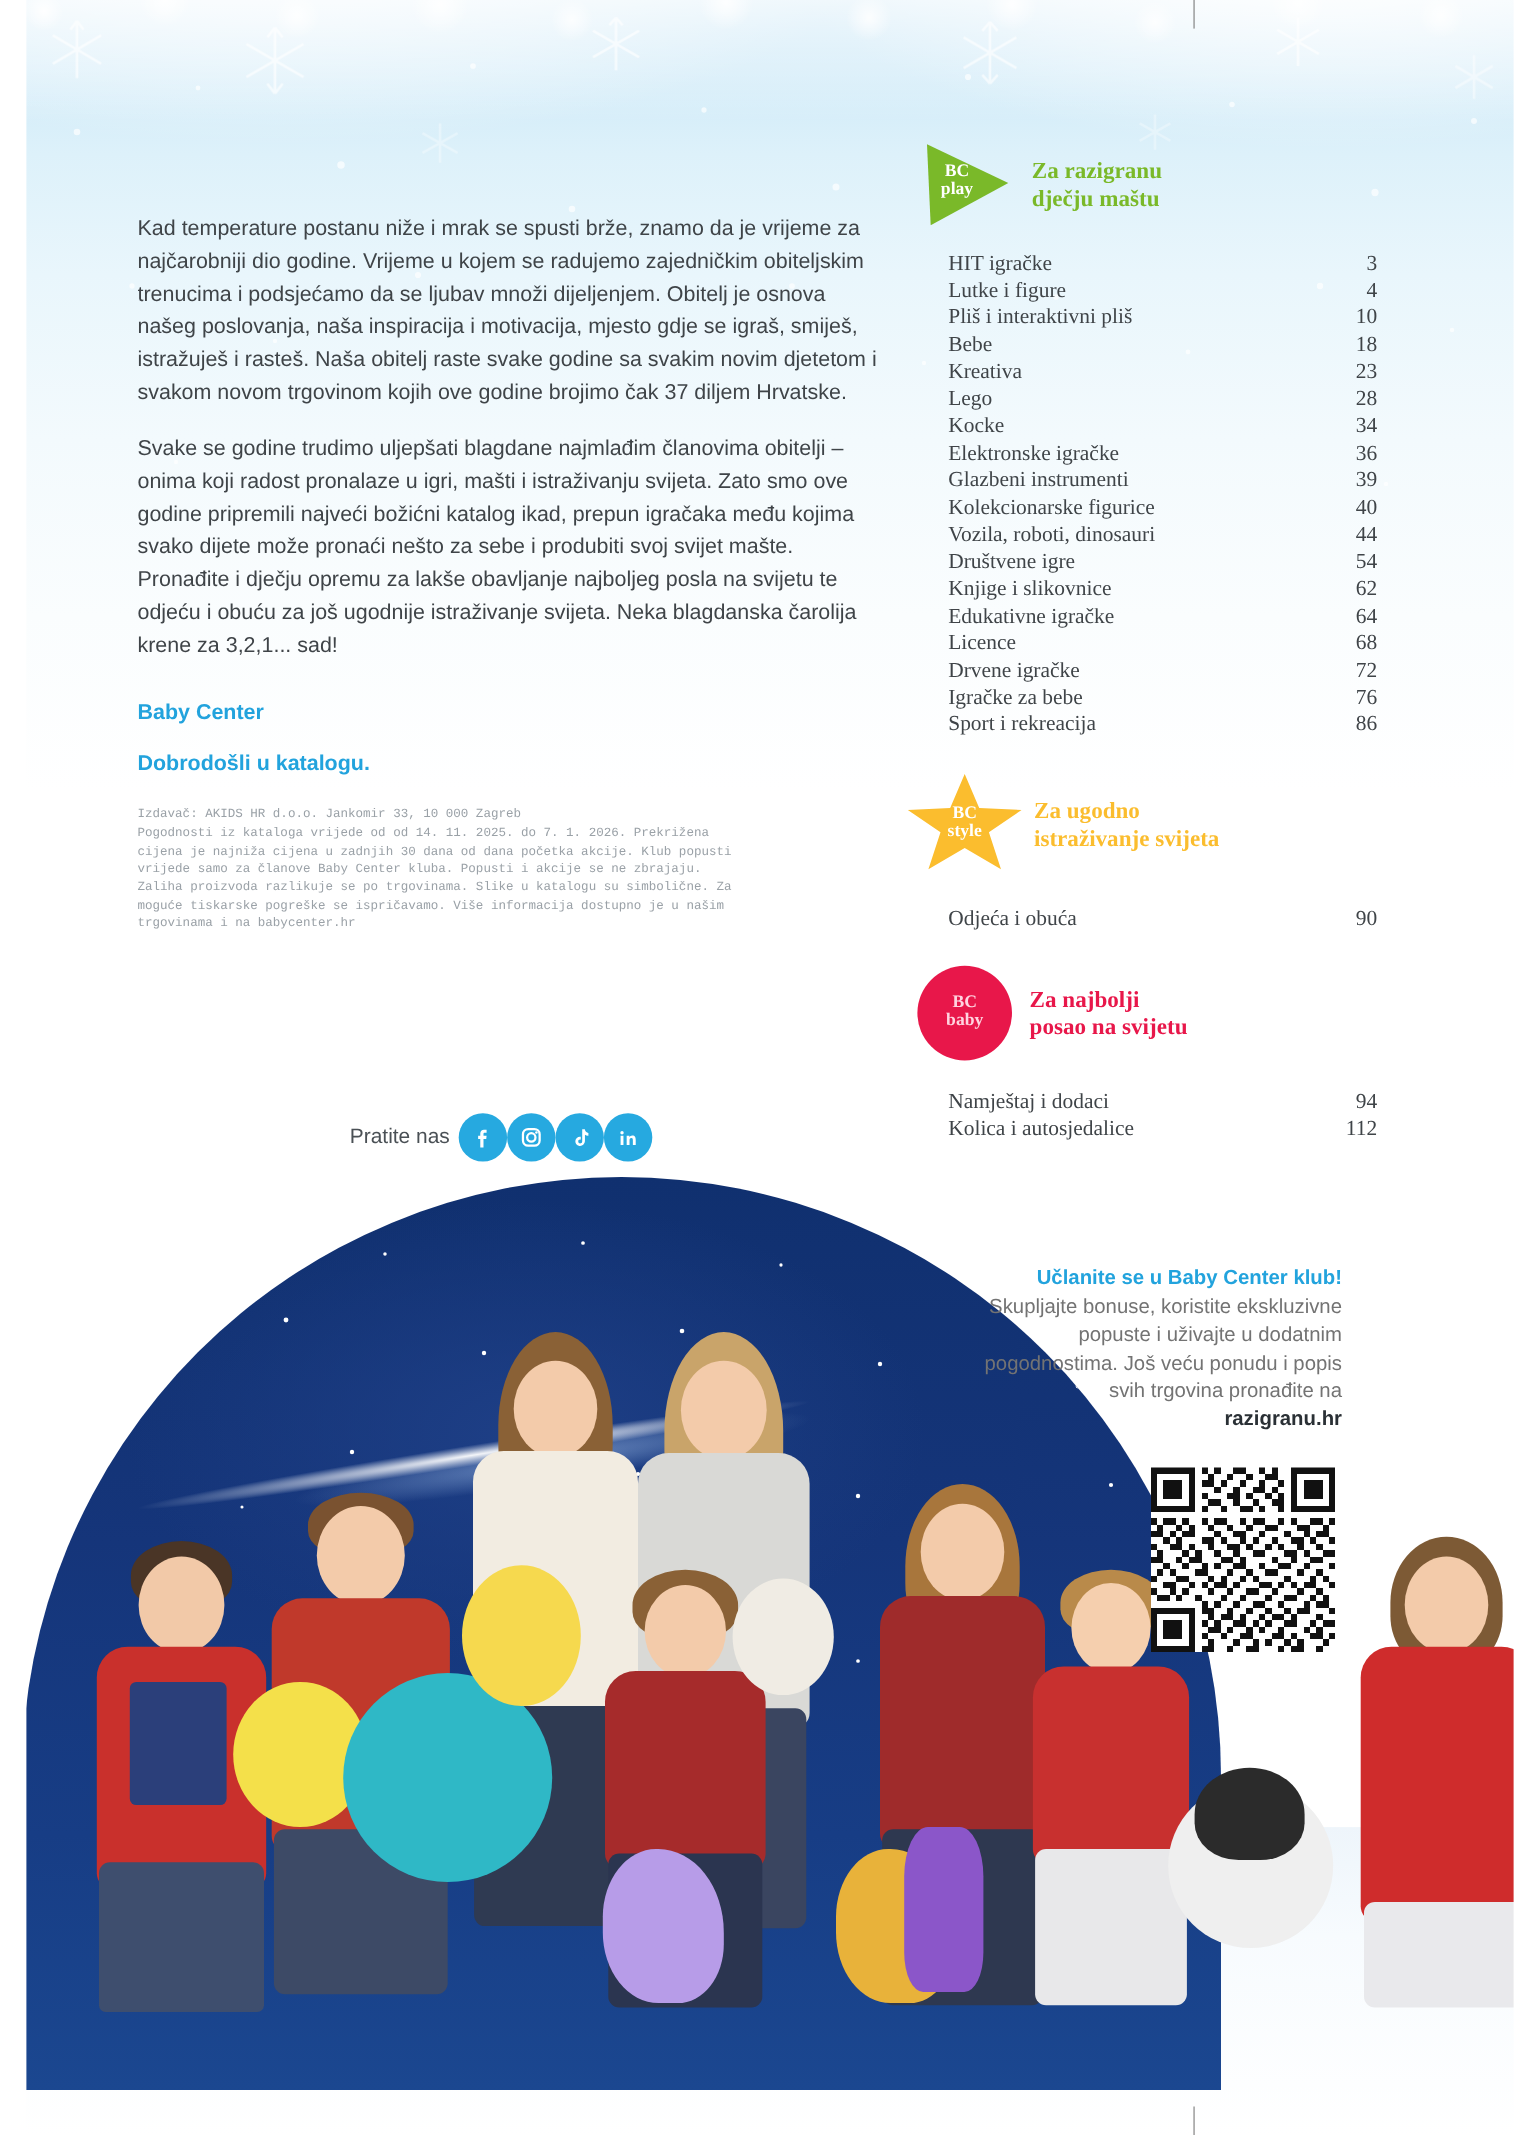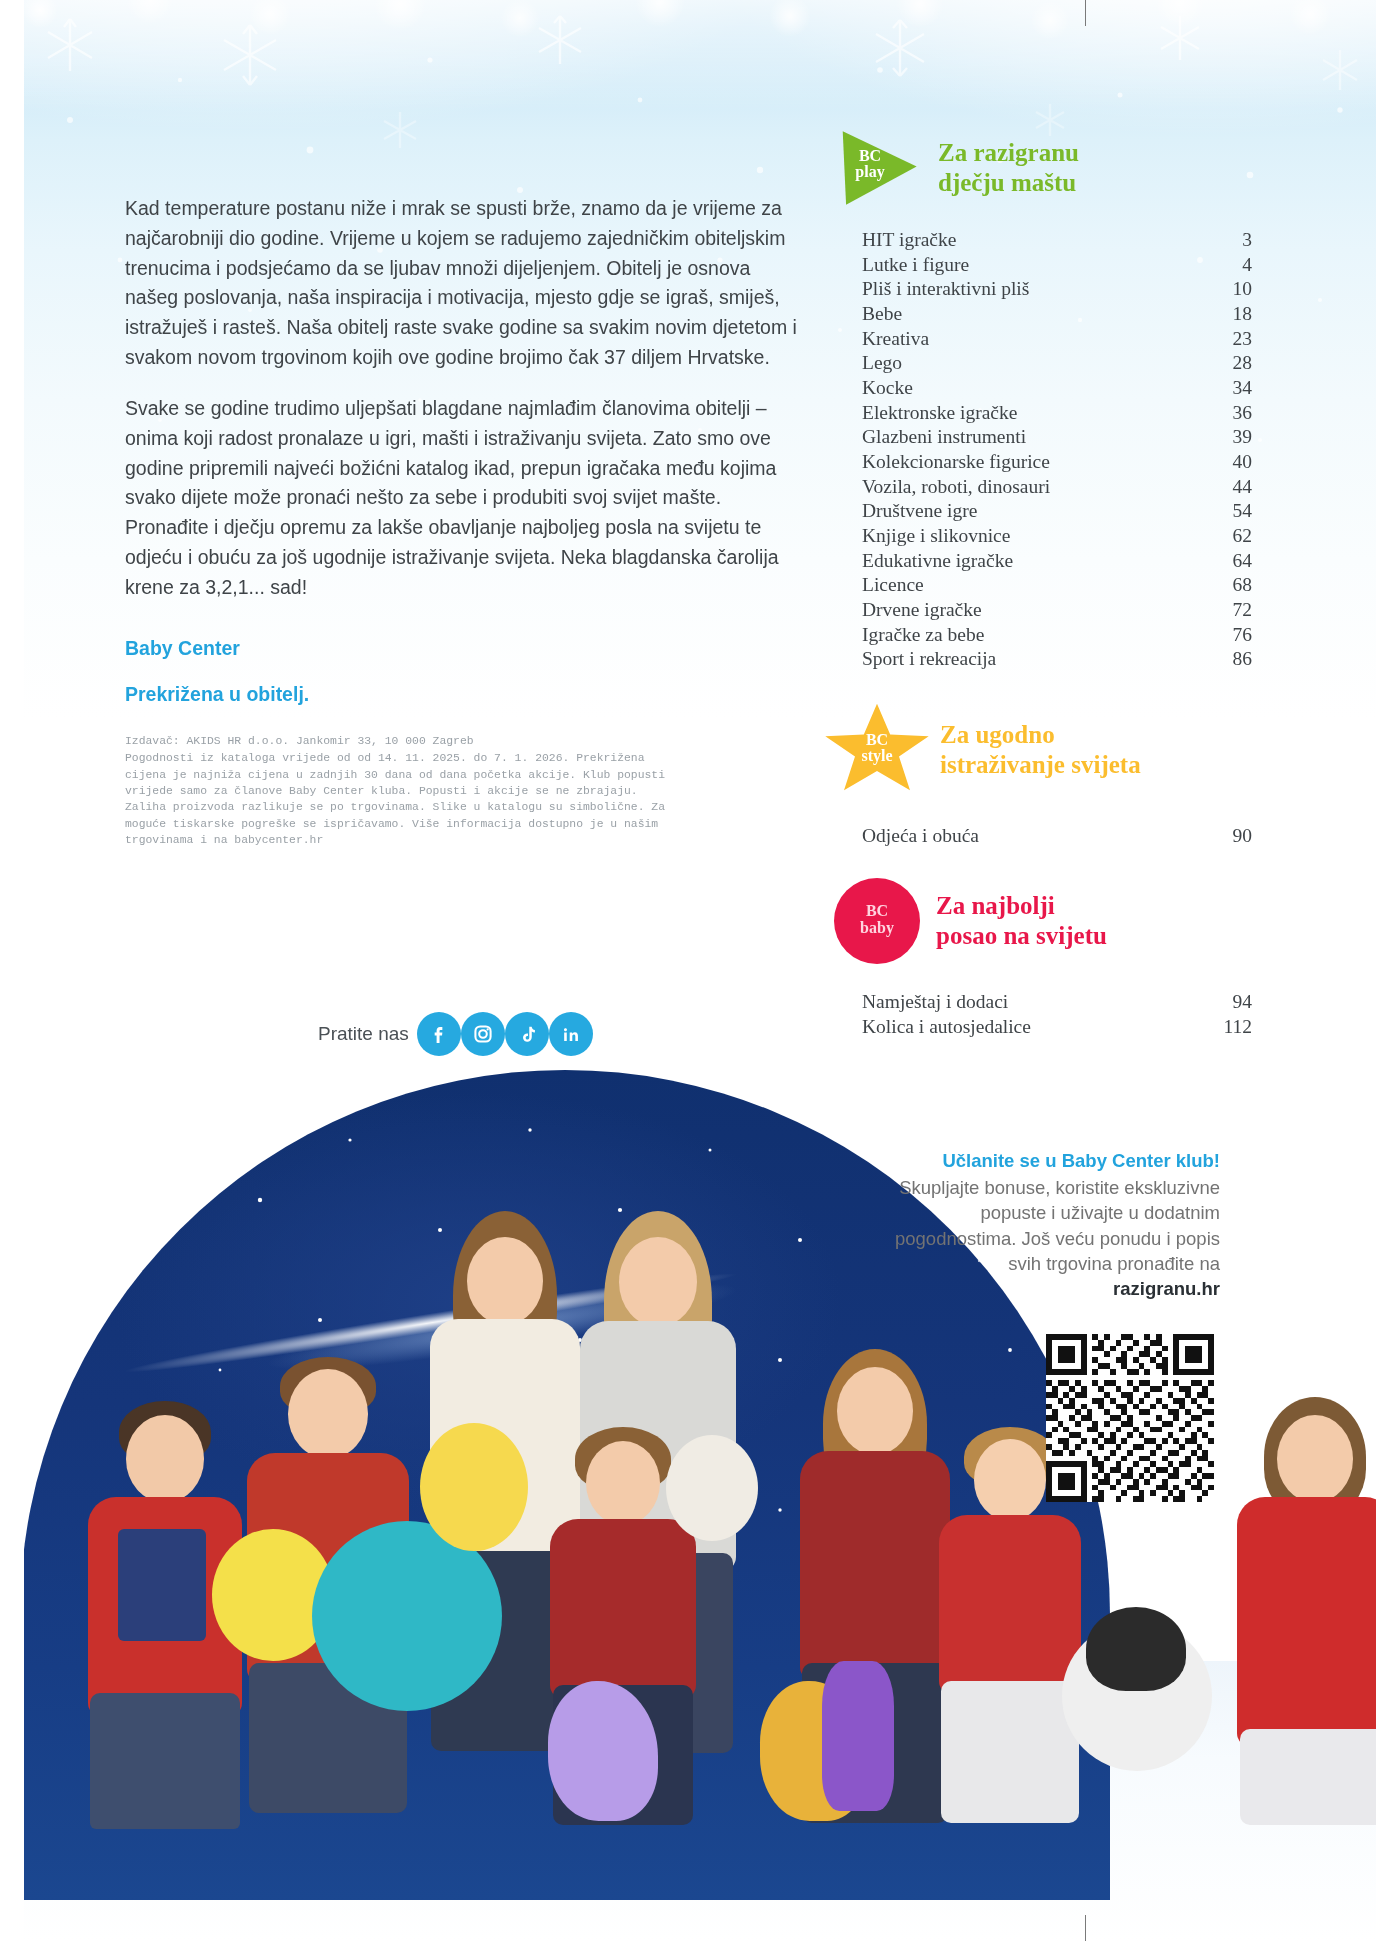--- a/index.html
+++ b/index.html
@@ -131,21 +131,21 @@
   .circle-badge { width: 86px; height: 86px; position: relative; flex: 0 0 auto; }
   .circle-badge .circ {
     position: absolute; inset: 0; border-radius: 50%; background: #e8174a;
   }
   .circle-badge .lbl {
     position: absolute; left: 0; top: 25px; width: 86px;
     color: #ffd3df; font-weight: bold; font-size: 16px; line-height: 1.04;
     text-align: center;
   }
 
-  .badge-title { font-weight: bold; font-size: 25px; line-height: 1.2; }
+  .badge-title { font-weight: bold; font-size: 21px; line-height: 1.2; }
   .badge-title.green  { color: #7ab929; }
   .badge-title.yellow { color: #fbbd2e; }
   .badge-title.pink   { color: #e8174a; }
 
   .toc { margin-top: 22px; }
   .toc-row {
     display: flex; align-items: baseline; justify-content: space-between;
     font-size: 19.5px; color: #3f4448; line-height: 1.265; padding: 0;
   }
   .toc-row .pg { color: #3f4448; font-variant-numeric: tabular-nums; }
@@ -263,21 +263,21 @@
         </g>
     </g>
   </svg>
 
   <div class="left-col">
     <p class="body-para">Kad temperature postanu niže i mrak se spusti brže, znamo da je vrijeme za najčarobniji dio godine. Vrijeme u kojem se radujemo zajedničkim obiteljskim trenucima i podsjećamo da se ljubav množi dijeljenjem. Obitelj je osnova našeg poslovanja, naša inspiracija i motivacija, mjesto gdje se igraš, smiješ, istražuješ i rasteš. Naša obitelj raste svake godine sa svakim novim djetetom i svakom novom trgovinom kojih ove godine brojimo čak 37 diljem Hrvatske.</p>
     <p class="body-para">Svake se godine trudimo uljepšati blagdane najmlađim članovima obitelji – onima koji radost pronalaze u igri, mašti i istraživanju svijeta. Zato smo ove godine pripremili najveći božićni katalog ikad, prepun igračaka među kojima svako dijete može pronaći nešto za sebe i produbiti svoj svijet mašte. Pronađite i dječju opremu za lakše obavljanje najboljeg posla na svijetu te odjeću i obuću za još ugodnije istraživanje svijeta. Neka blagdanska čarolija krene za 3,2,1... sad!</p>
 
     <div class="signoff">
       <div class="sign-blue">Baby Center</div>
-      <div class="sign-blue2">Prekrižena u obitelj.</div>
+      <div class="sign-blue2">Dobrodošli u katalogu.</div>
     </div>
 
     <div class="fineprint">
       <div class="line1">Izdavač: AKIDS HR d.o.o. Jankomir 33, 10 000 Zagreb</div>
       <div>Pogodnosti iz kataloga vrijede od od 14. 11. 2025. do 7. 1. 2026. Prekrižena cijena je najniža cijena u zadnjih 30 dana od dana početka akcije. Klub popusti vrijede samo za članove Baby Center kluba. Popusti i akcije se ne zbrajaju. Zaliha proizvoda razlikuje se po trgovinama. Slike u katalogu su simbolične. Za moguće tiskarske pogreške se ispričavamo. Više informacija dostupno je u našim trgovinama i na babycenter.hr</div>
     </div>
   </div>
 
   <div class="follow-row">
     <span class="follow-label">Pratite nas</span>

